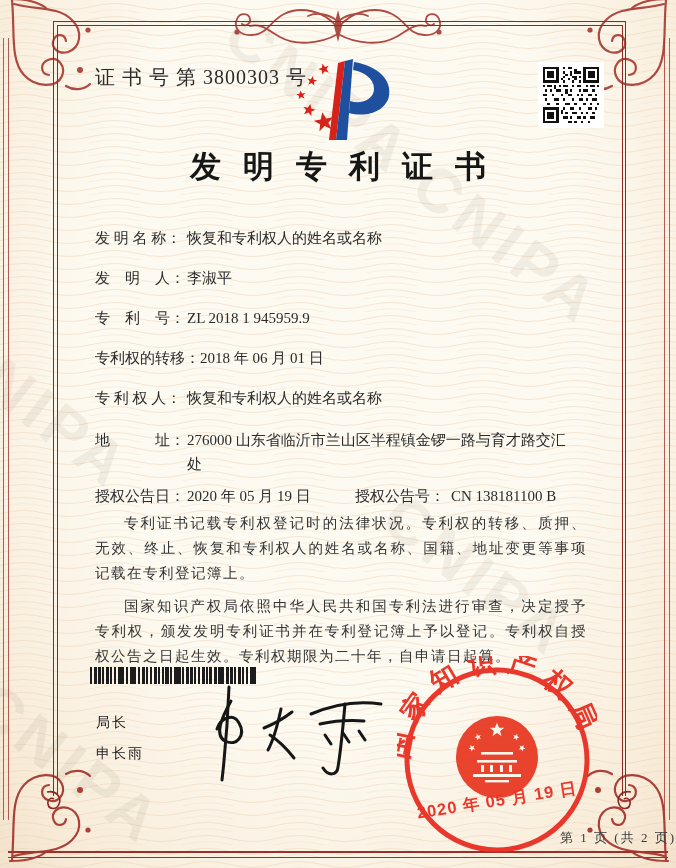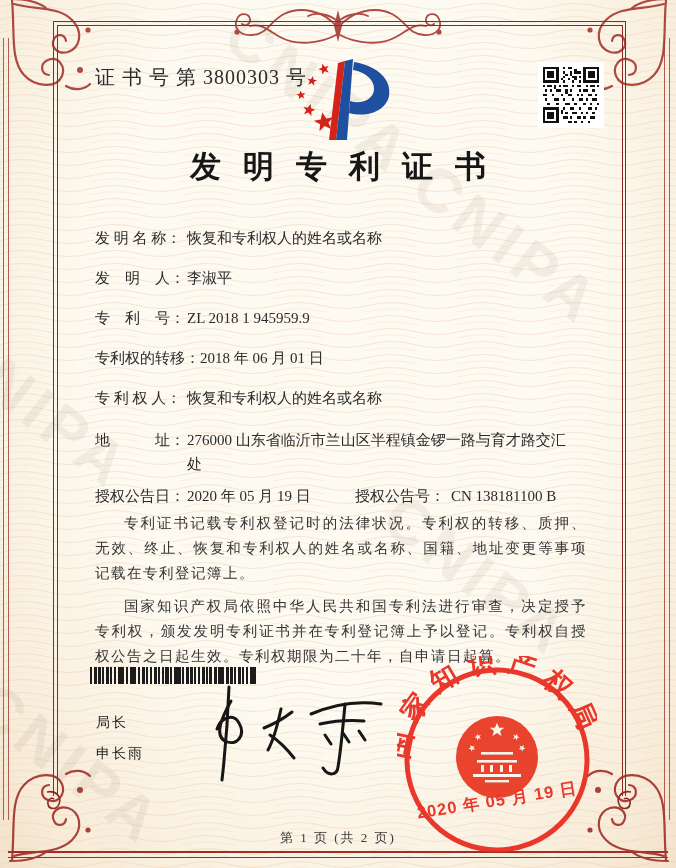--- a/index.html
+++ b/index.html
@@ -46,21 +46,21 @@
   .paras p + p{margin-top:8px;}
   .barcode{
     position:absolute;left:90px;top:667px;width:168px;height:17px;
     background:
       repeating-linear-gradient(90deg,#1c1c1c 0 2px,rgba(0,0,0,0) 2px 4px),
       repeating-linear-gradient(90deg,#1c1c1c 0 1px,rgba(0,0,0,0) 1px 6px),
       repeating-linear-gradient(90deg,rgba(0,0,0,0) 0 9px,#1c1c1c 9px 11px);
   }
   .director{position:absolute;left:96px;top:714px;font-family:Liberation Serif, serif;font-size:14px;font-weight:500;color:#222;}
   .director div{margin-bottom:13px;letter-spacing:2px;}
-  .footer{position:absolute;left:0;right:0;top:829px;text-align:center;font-size:13px;letter-spacing:2px;color:#3a3a3a;}
+  .footer{position:absolute;left:0;right:0;top:829px;text-align:right;font-size:13px;letter-spacing:2px;color:#3a3a3a;}
   .qr{position:absolute;left:538px;top:62px;width:66px;height:66px;background:#fff;padding:5px;box-sizing:border-box;}
   svg{display:block;}
   .orn{position:absolute;pointer-events:none;}
 </style>
 </head>
 <body>
 
 <div class="page">
 
   <svg class="abs" width="676" height="868" style="left:0;top:0;opacity:.5;">

